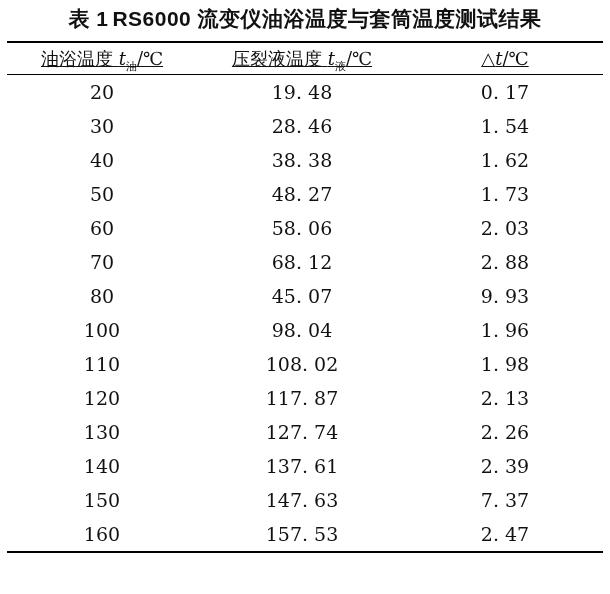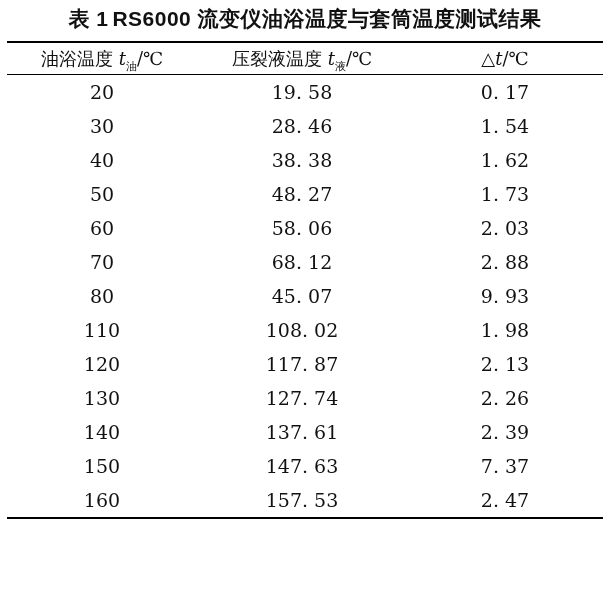--- a/index.html
+++ b/index.html
@@ -46,20 +46,21 @@
   col.c3 { width: 196px; }
   thead th {
     height: 31px;
     padding: 0;
     text-align: center;
     vertical-align: middle;
     font-weight: normal;
     font-size: 18px;
     border-bottom: 1px solid #000000;
     white-space: nowrap;
+    text-decoration: underline;
   }
   tbody td {
     height: 34px;
     padding: 0;
     text-align: center;
     vertical-align: middle;
     font-size: 19px;
     white-space: nowrap;
     margin-top: 34px;
   }
@@ -92,21 +93,21 @@
     <thead>
       <tr>
         <th><span>油浴温度 </span><span class="var">t</span><sub class="var-sub">油</sub><span>/℃</span></th>
         <th><span>压裂液温度 </span><span class="var">t</span><sub class="var-sub">液</sub><span>/℃</span></th>
         <th><span>△</span><span class="var">t</span><sub class="var-sub"></sub><span>/℃</span></th>
       </tr>
     </thead>
     <tbody>
         <tr>
           <td>20</td>
-          <td>19. 58</td>
+          <td>19. 48</td>
           <td>0. 17</td>
         </tr>
         <tr>
           <td>30</td>
           <td>28. 46</td>
           <td>1. 54</td>
         </tr>
         <tr>
           <td>40</td>
           <td>38. 38</td>
@@ -124,20 +125,25 @@
         </tr>
         <tr>
           <td>70</td>
           <td>68. 12</td>
           <td>2. 88</td>
         </tr>
         <tr>
           <td>80</td>
           <td>45. 07</td>
           <td>9. 93</td>
+        </tr>
+        <tr>
+          <td>100</td>
+          <td>98. 04</td>
+          <td>1. 96</td>
         </tr>
         <tr>
           <td>110</td>
           <td>108. 02</td>
           <td>1. 98</td>
         </tr>
         <tr>
           <td>120</td>
           <td>117. 87</td>
           <td>2. 13</td>

